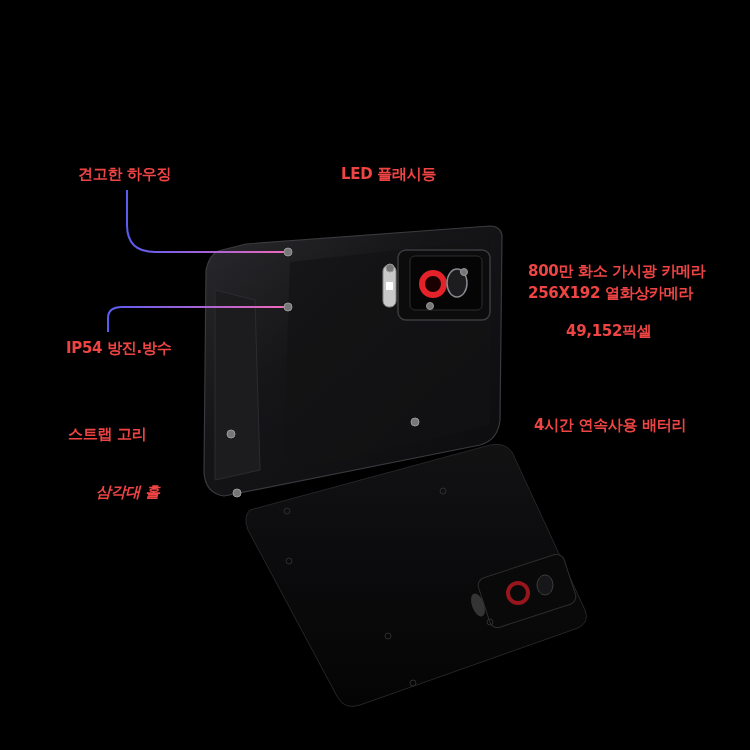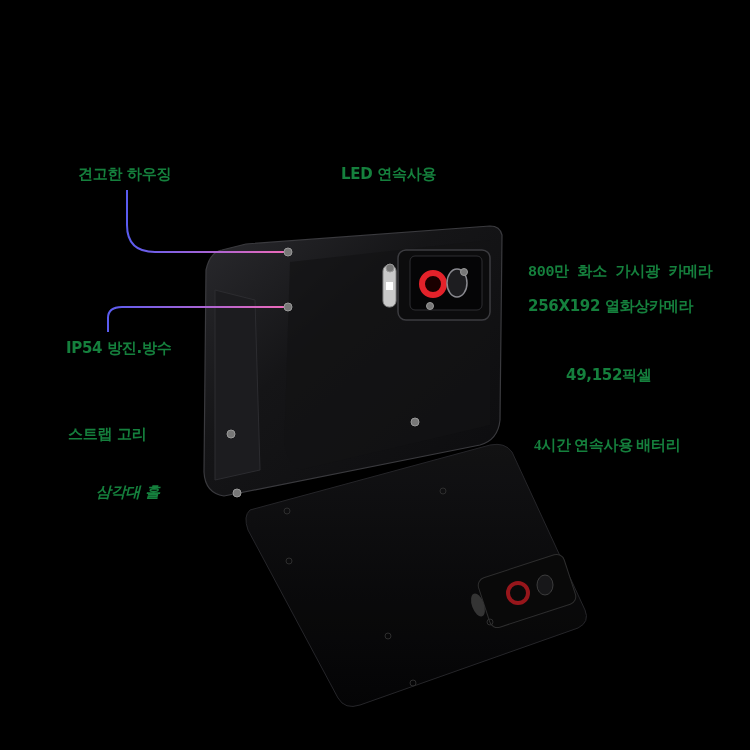--- a/index.html
+++ b/index.html
@@ -1,18 +1,18 @@
 <!DOCTYPE html>
 <html><head>
 <meta charset="utf-8">
 <style>
   html, body { margin:0; padding:0; background:#000; }
   body { width:750px; height:750px; position:relative; overflow:hidden;
          font-family:"DejaVu Sans", "Liberation Sans", sans-serif; color:#fff; }
-  .label { position:absolute; font-size:15px; font-weight:bold; color:#15803d; white-space:nowrap; letter-spacing:-0.3px; }
+  .label { position:absolute; font-size:15px; font-weight:bold; color:#ef4444; white-space:nowrap; letter-spacing:-0.3px; }
   svg.scene { position:absolute; left:0; top:0; }
 </style>
 </head>
 <body>
 
 <svg class="scene" width="750" height="750" viewBox="0 0 750 750">
   <defs>
     <linearGradient id="gLR" x1="0" x2="1" y1="0" y2="0">
       <stop offset="0" stop-color="#5a5cf0"></stop>
       <stop offset="1" stop-color="#f06ab8"></stop>
@@ -82,20 +82,20 @@
     <circle cx="464" cy="272" r="3.5"></circle>
       <circle cx="430" cy="306" r="3.5"></circle>
     <circle cx="288" cy="307" r="4"></circle>
       <circle cx="231" cy="434" r="4"></circle>
     <circle cx="415" cy="422" r="4"></circle>
       <circle cx="237" cy="493" r="4"></circle>
   </g>
 </svg>
 
 <div class="label" style="left:78px;top:165px;">견고한 하우징</div>
-<div class="label" style="left:341px;top:165px;">LED 연속사용</div>
-<div class="label" style="left:528px;top:262px;font-family:Liberation Mono, monospace;">800만 화소 가시광 카메라</div>
-<div class="label" style="left:528px;top:297px;">256X192 열화상카메라</div>
-<div class="label" style="left:566px;top:322px;margin-top:44px;">49,152픽셀</div>
+<div class="label" style="left:341px;top:165px;">LED 플래시등</div>
+<div class="label" style="left:528px;top:262px;">800만 화소 가시광 카메라</div>
+<div class="label" style="left:528px;top:284px;">256X192 열화상카메라</div>
+<div class="label" style="left:566px;top:322px;">49,152픽셀</div>
 <div class="label" style="left:66px;top:339px;">IP54 방진.방수</div>
 <div class="label" style="left:68px;top:425px;">스트랩 고리</div>
-<div class="label" style="left:534px;top:436px;font-family:Liberation Serif, serif;">4시간 연속사용 배터리</div>
+<div class="label" style="left:534px;top:416px;">4시간 연속사용 배터리</div>
 <div class="label" style="left:96px;top:483px;font-style:italic;">삼각대 홀</div>
 
 </body></html>

